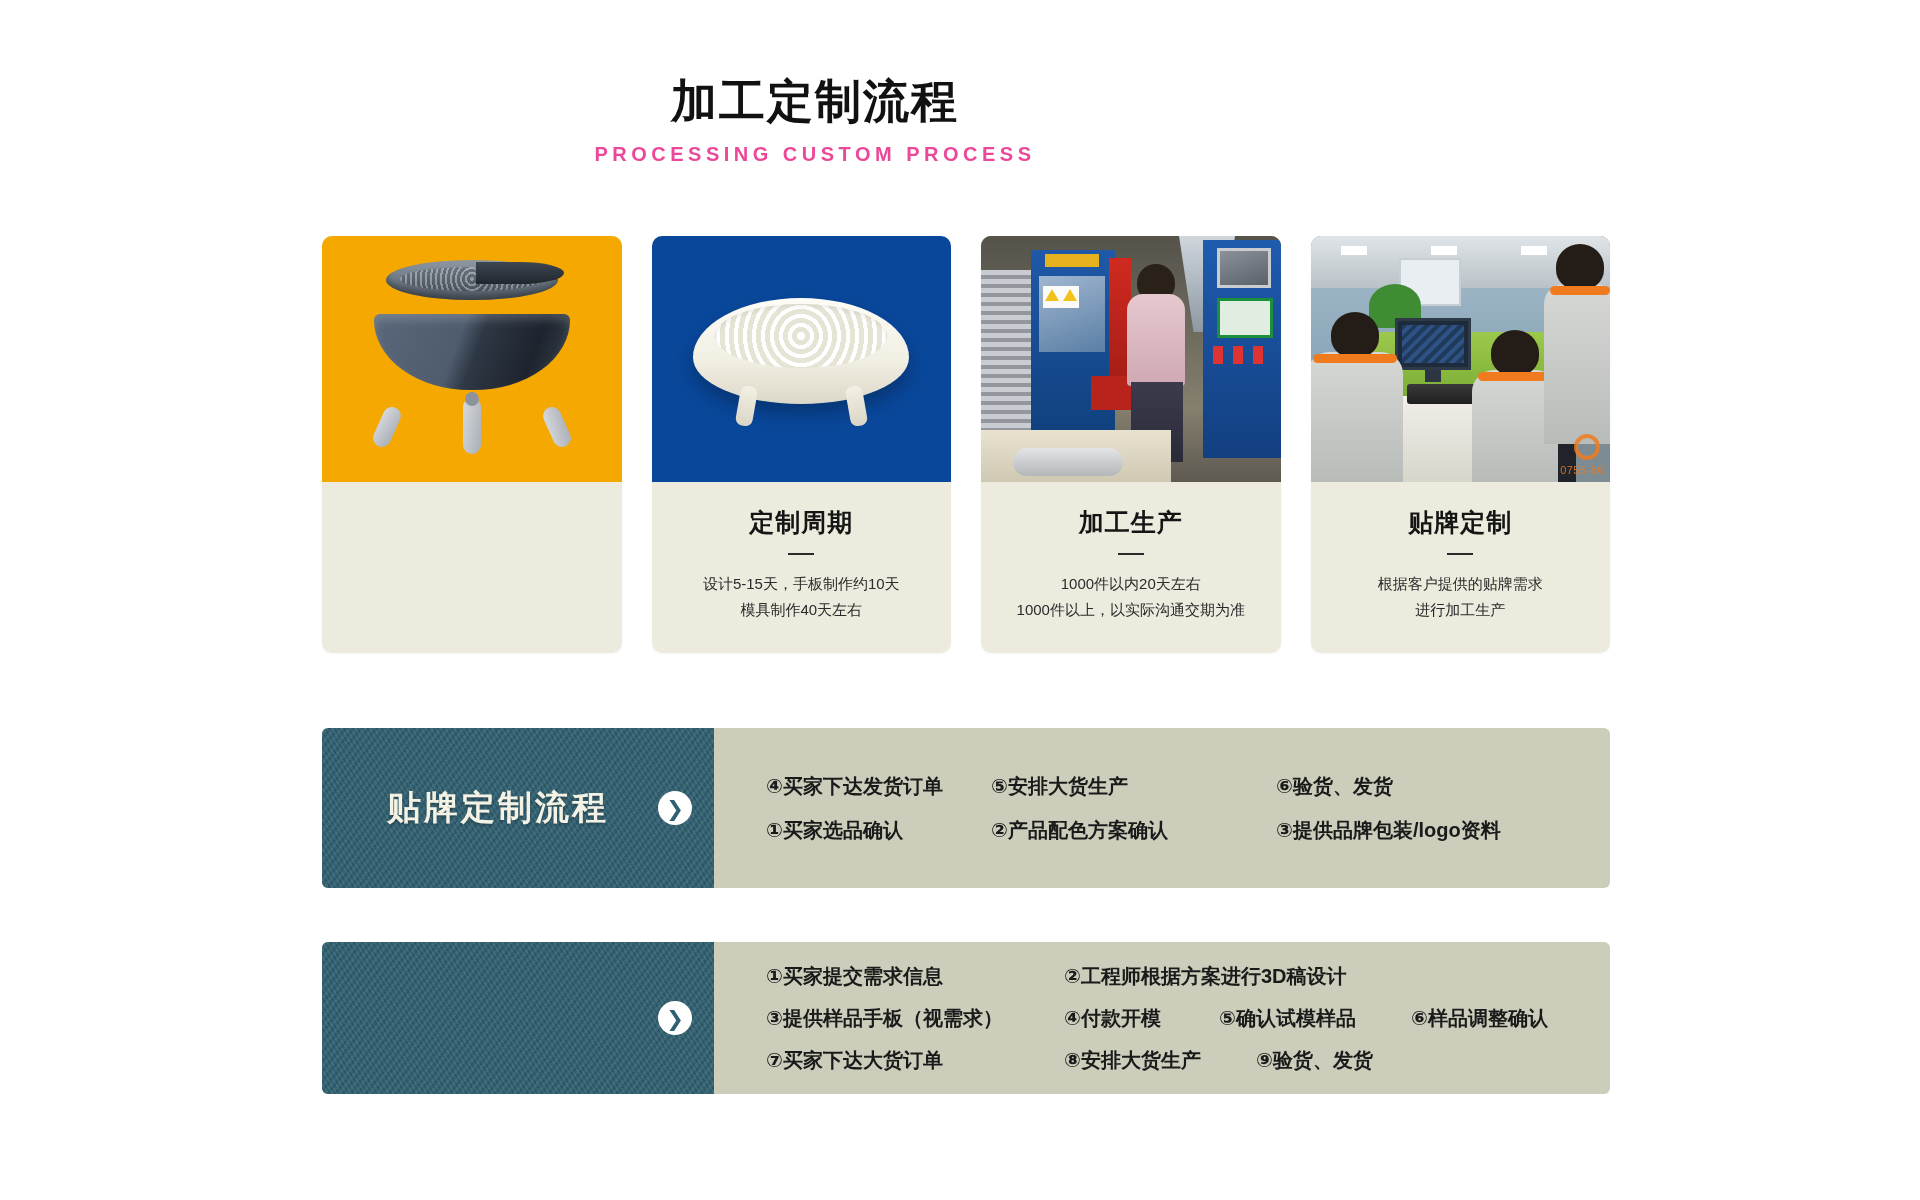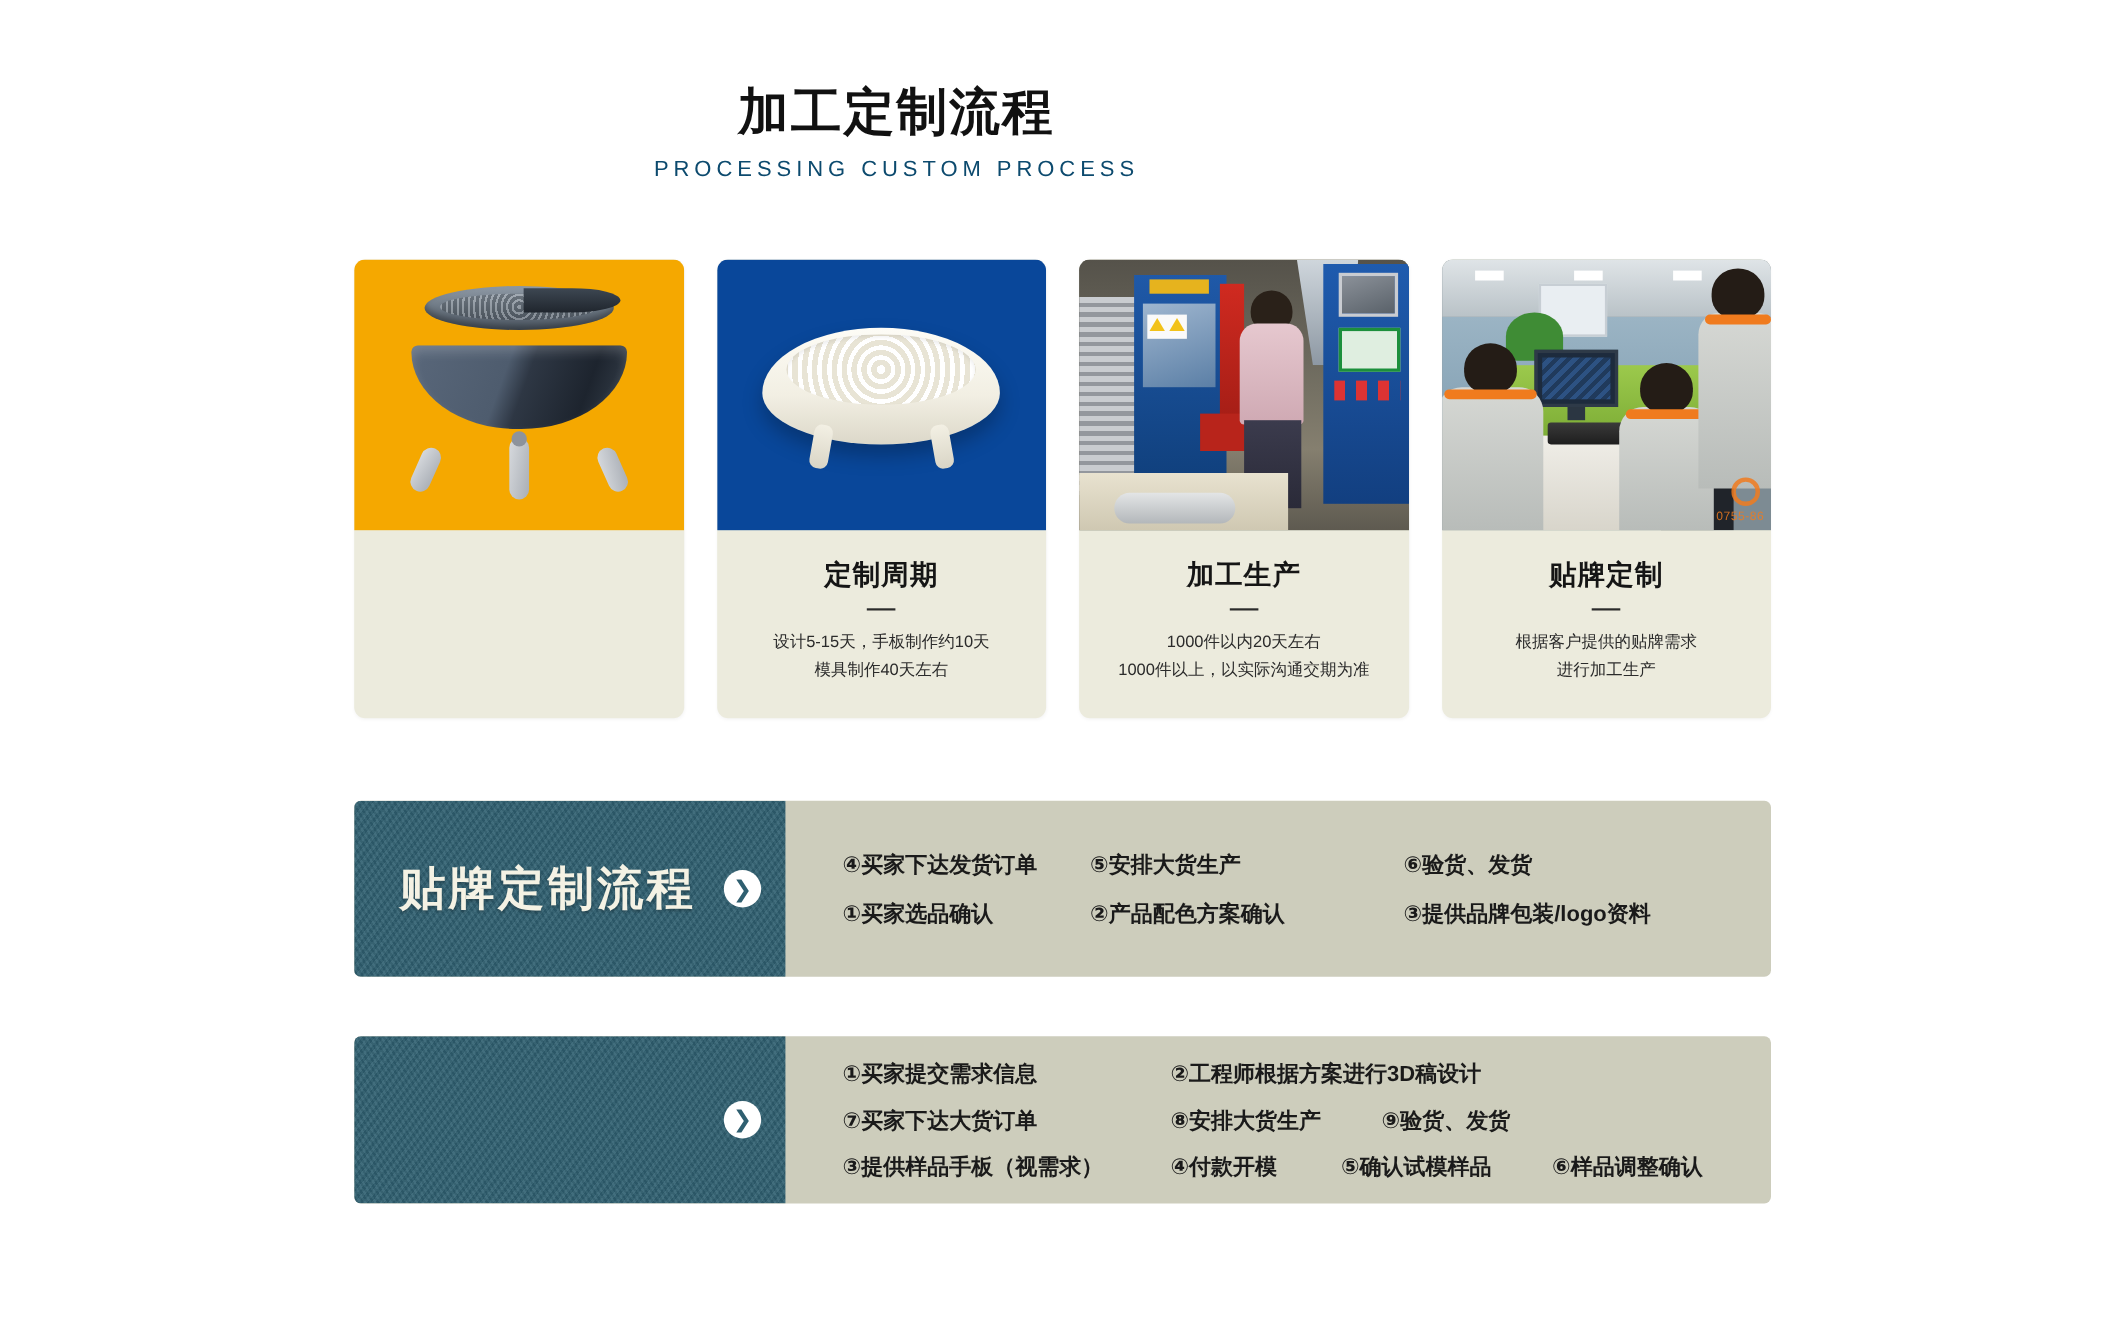--- a/index.html
+++ b/index.html
@@ -12,22 +12,22 @@
   .page { position: relative; width: 1630px; height: 1200px; }
 
   
   .header { text-align: center; padding-top: 76px; }
   .header h1 {
     font-size: 46px; font-weight: bold; color: #111111;
     letter-spacing: 2px; line-height: 1.1;
   }
   .header .subtitle {
     margin-top: 16px;
-    font-size: 20px; color: #0c4a6e; letter-spacing: 4.5px;
-    font-weight: 400;
+    font-size: 20px; color: #ec4899; letter-spacing: 4.5px;
+    font-weight: 700;
   }
 
   
   .cards {
     position: absolute; left: 322px; top: 236px;
     width: 1288px; display: flex; gap: 30px;
   }
   .card {
     width: 302px; border-radius: 10px; overflow: hidden;
     background: #ecebdd; box-shadow: 0 1px 3px rgba(0,0,0,0.04);
@@ -208,21 +208,21 @@
   .flow-2 { top: 942px; height: 152px; }
   .flow-label {
     position: relative; flex: 0 0 392px;
     background:
       repeating-linear-gradient(58deg, rgba(255,255,255,0.045) 0 2px, rgba(0,0,0,0.05) 2px 4px),
       repeating-linear-gradient(-52deg, rgba(255,255,255,0.05) 0 3px, rgba(0,0,0,0.045) 3px 6px),
       #2f5f70;
     display: flex; align-items: center; justify-content: center;
   }
   .flow-label-text {
-    color: #f4f2e4; font-size: 42px; font-weight: bold; letter-spacing: 3px;
+    color: #f4f2e4; font-size: 34px; font-weight: bold; letter-spacing: 3px;
     text-shadow: 0 2px 3px rgba(0,0,0,0.28);
     margin-right: 40px;
   }
   .flow-arrow {
     position: absolute; right: 22px; top: 50%; transform: translateY(-50%);
     width: 34px; height: 34px; border-radius: 50%; background: #ffffff;
     display: flex; align-items: center; justify-content: center;
     color: #2f5f70; font-size: 21px; font-weight: bold; line-height: 1;
   }
   .flow-steps {
@@ -370,26 +370,26 @@
   <div class="flow flow-2">
     <div class="flow-label">
       <span class="flow-arrow">❯</span>
     </div>
     <div class="flow-steps">
       <div class="step-row">
         <span class="step" style="width:298px">①买家提交需求信息</span>
         <span class="step">②工程师根据方案进行3D稿设计</span>
       </div>
       <div class="step-row">
-        <span class="step" style="width:298px">⑦买家下达大货订单</span>
-        <span class="step" style="width:192px">⑧安排大货生产</span>
-        <span class="step">⑨验货、发货</span>
-      </div>
-      <div class="step-row">
         <span class="step" style="width:298px">③提供样品手板（视需求）</span>
         <span class="step" style="width:155px">④付款开模</span>
         <span class="step" style="width:192px">⑤确认试模样品</span>
         <span class="step">⑥样品调整确认</span>
       </div>
+      <div class="step-row">
+        <span class="step" style="width:298px">⑦买家下达大货订单</span>
+        <span class="step" style="width:192px">⑧安排大货生产</span>
+        <span class="step">⑨验货、发货</span>
+      </div>
     </div>
   </div>
 
 </div>
 
 </body></html>

